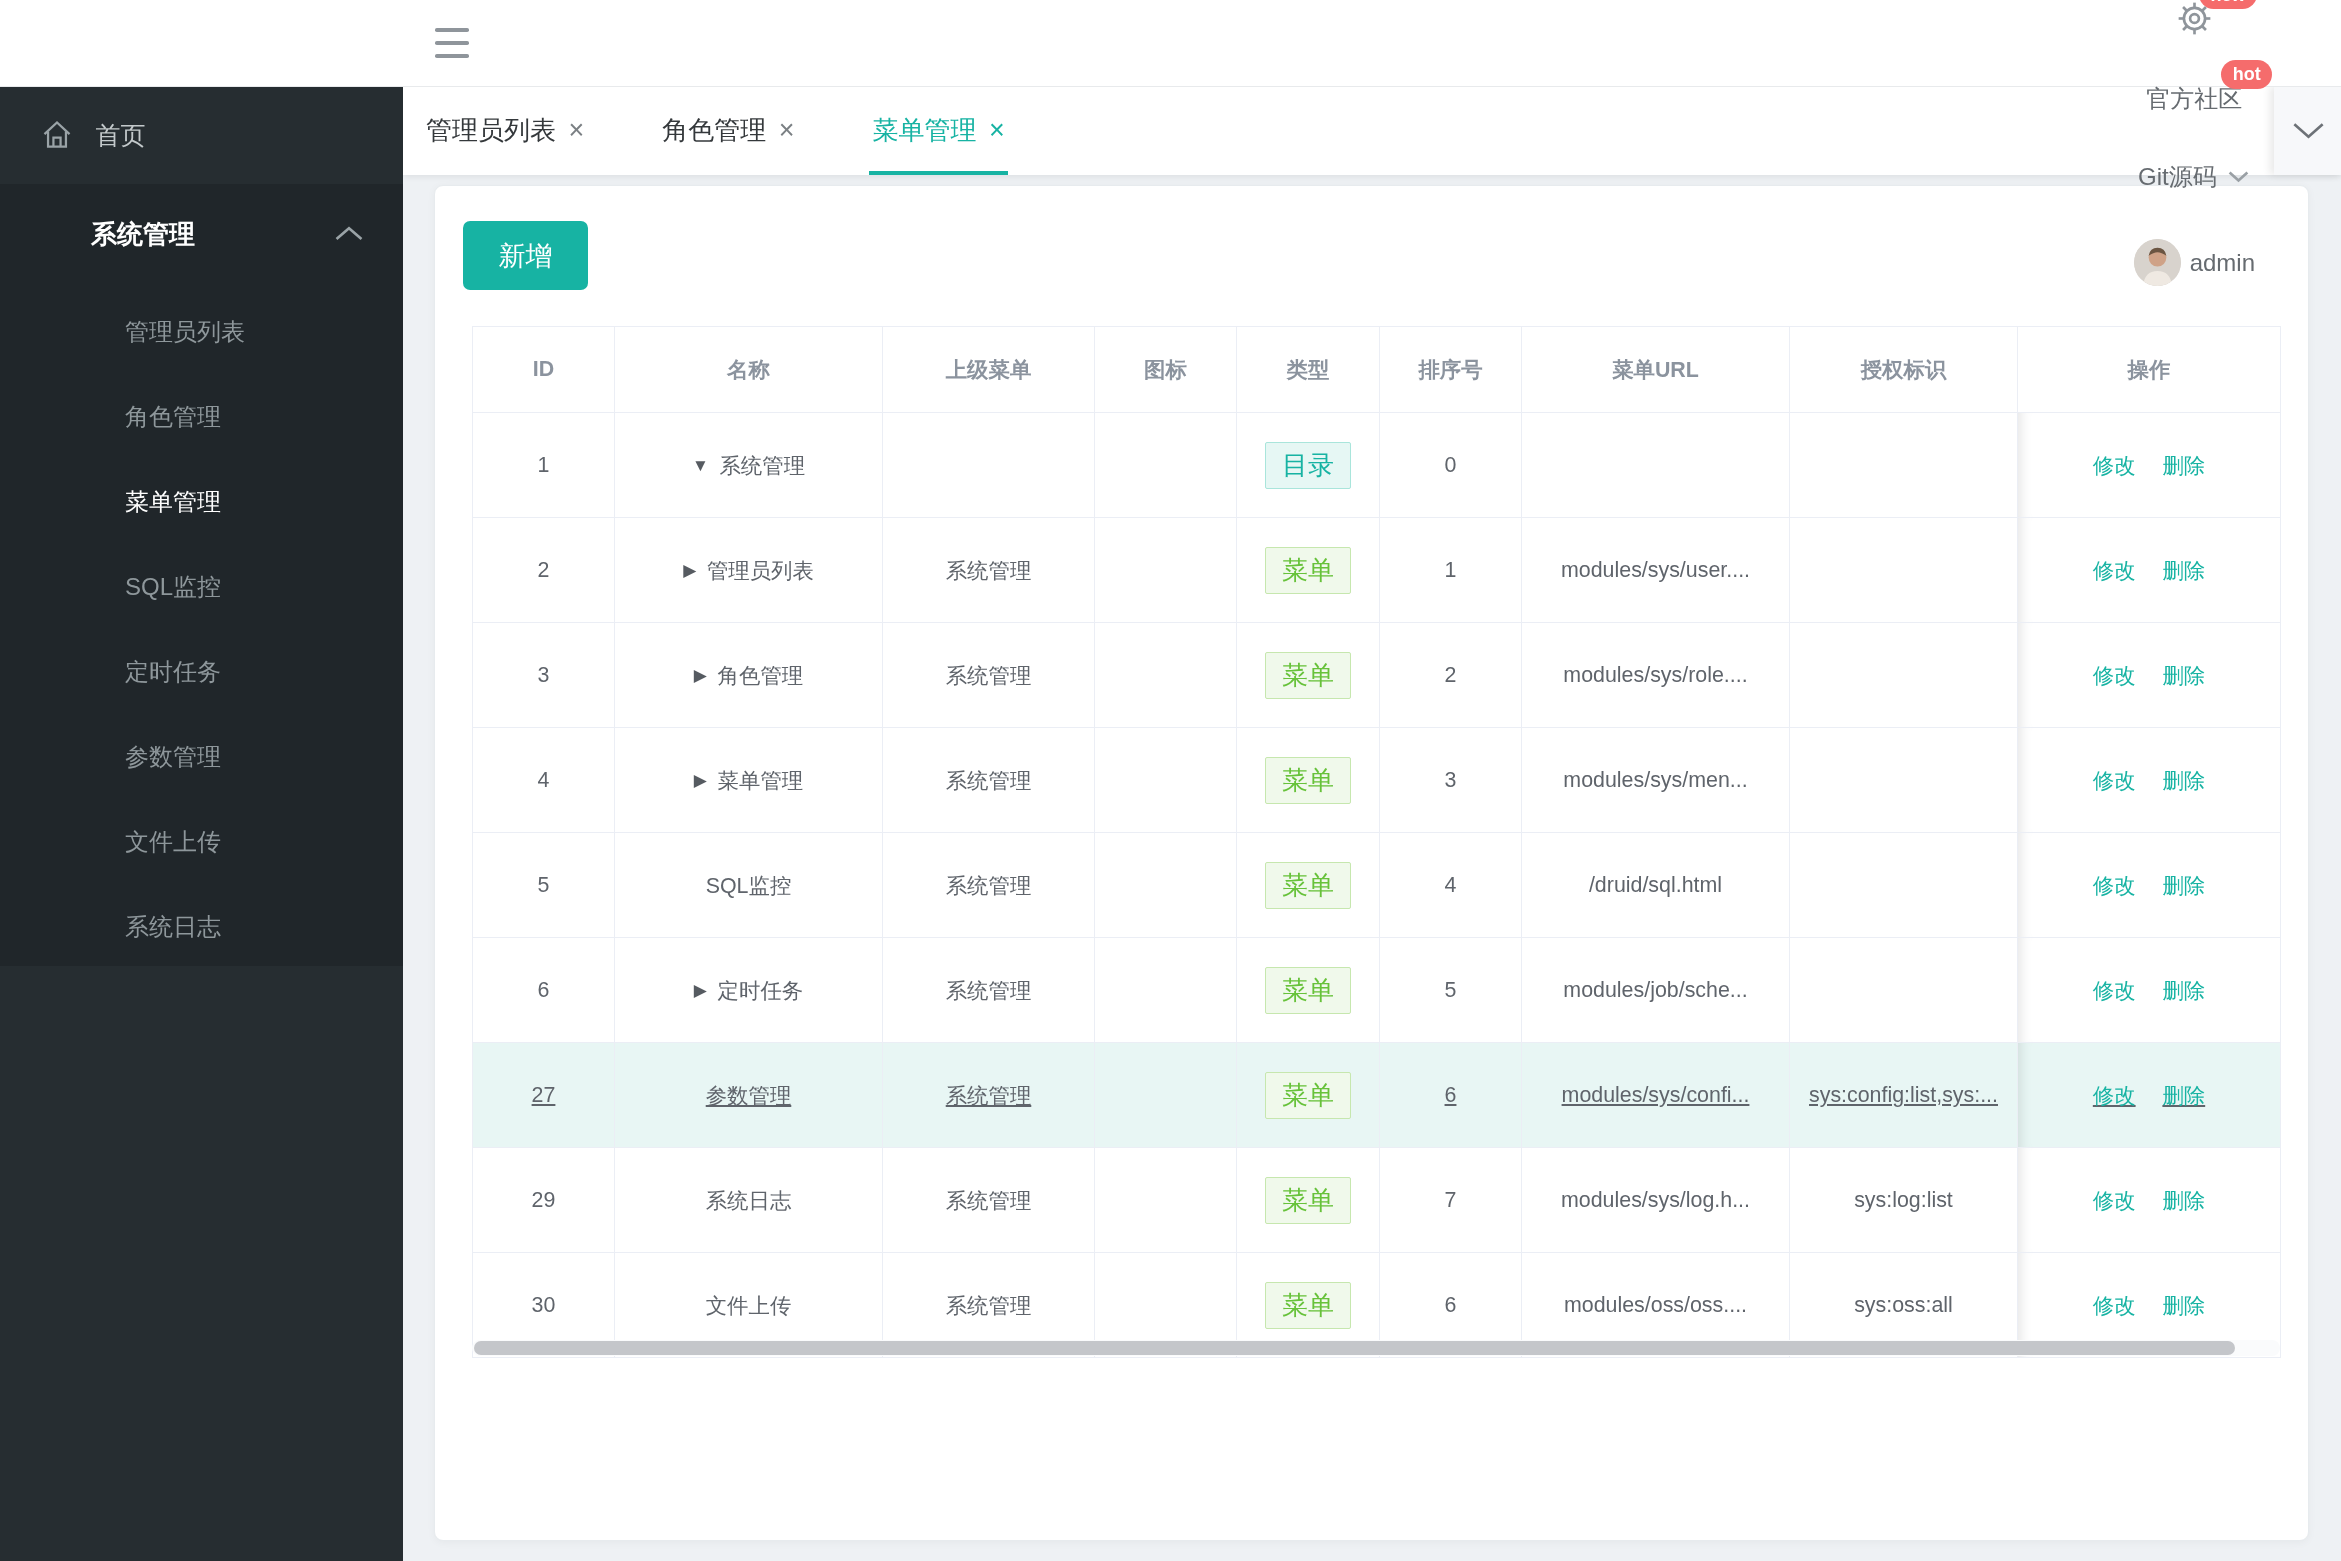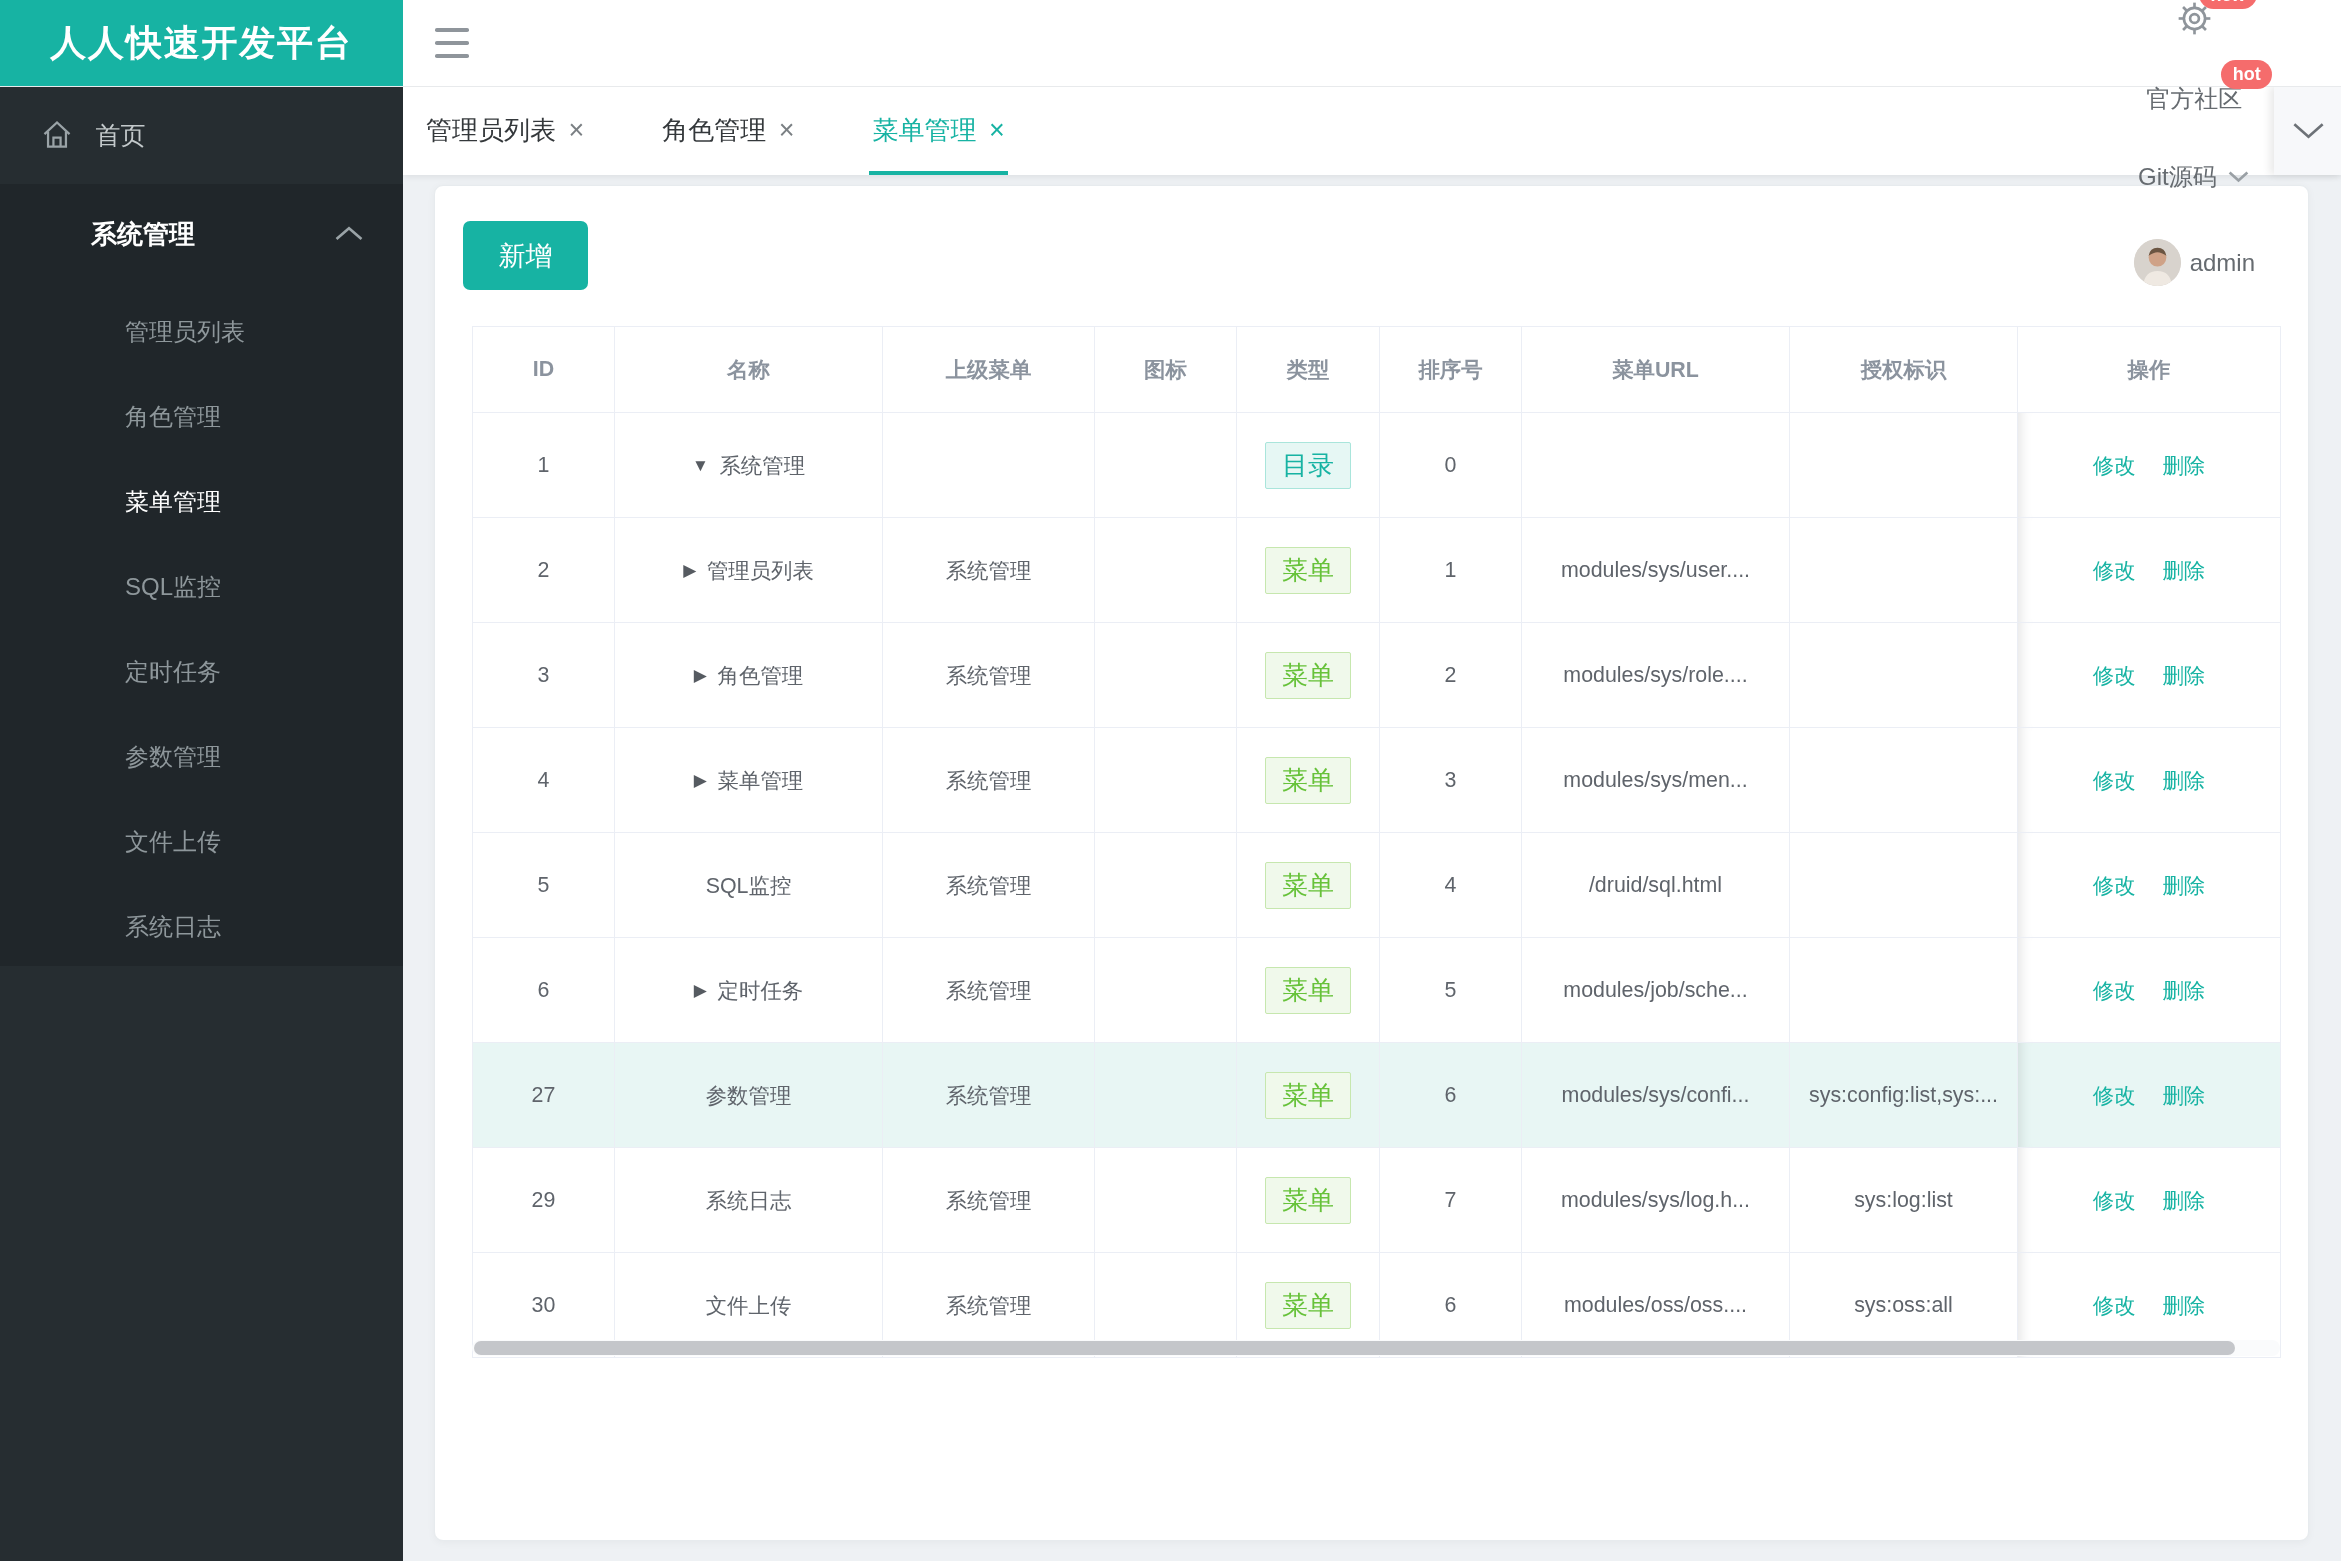--- a/index.html
+++ b/index.html
@@ -61,41 +61,40 @@
         box-shadow:0 1.8px 9px rgba(0,0,0,0.04);}
   .add-btn{position:absolute;left:28px;top:35px;min-width:125px;height:69px;
            background:#17b3a3;color:#fff;font-size:27px;border:none;border-radius:7.1px;
            font-family:inherit;cursor:pointer;padding:0 30px;}
   .table-wrap{position:absolute;left:37px;top:140px;width:1808px;}
   table{border-collapse:collapse;table-layout:fixed;width:1808px;font-size:21.4px;}
   th{height:83px;font-size:21.4px;font-weight:bold;color:#8b939e;background:#fff;
      border:0.9px solid #ebeef5;text-align:center;}
   td{height:102px;color:#5f646b;border:0.9px solid #ebeef5;text-align:center;
      background:#fff;overflow:hidden;white-space:nowrap;}
-  tr.highlight td{background:#e8f6f4;}
+  tr.highlight td{background:#e8f6f4;text-decoration:underline;}
   td.ops{box-shadow:inset 14.2px 0 12.5px -12.5px rgba(0,0,0,0.12);}
   .op-link{color:#17b3a3;margin:0 13.4px;cursor:pointer;}
   .tree-arrow{display:inline-block;color:#565b61;font-size:17px;margin-right:10.7px;
               vertical-align:1.8px;cursor:pointer;}
   .tree-arrow:empty{display:none;}
   .tag{display:inline-block;height:45px;line-height:45px;padding:0 16px;
        border-radius:2px;font-size:26px;}
   .tag-dir{color:#17b3a3;background:#e6f7f4;border:0.9px solid #a9e5db;}
   .tag-menu{color:#67c23a;background:#f0f9eb;border:0.9px solid #c6e7ae;}
   .hscroll{position:absolute;left:37px;top:1154px;width:1808px;height:16px;
            background:#fafbfc;border-radius:8px;}
   .hscroll .thumb{position:absolute;left:1.8px;top:0.9px;width:1761px;height:14.2px;
                   border-radius:7.1px;background:#c4c6ca;cursor:pointer;}
   svg{display:block;}
 </style>
 </head>
 <body>
 
 <div class="header">
-  <div class="logo">人人快速开发平台</div>
   <div class="hamburger">
     <i></i>
       <i></i>
       <i></i>
   </div>
   <div class="header-right">
     <div class="hdr-item">
       <span>
         <svg width="37" height="37" viewBox="0 0 42 42" fill="none" stroke="#8f959b" stroke-width="3">
           <circle cx="21" cy="21" r="12"></circle>

